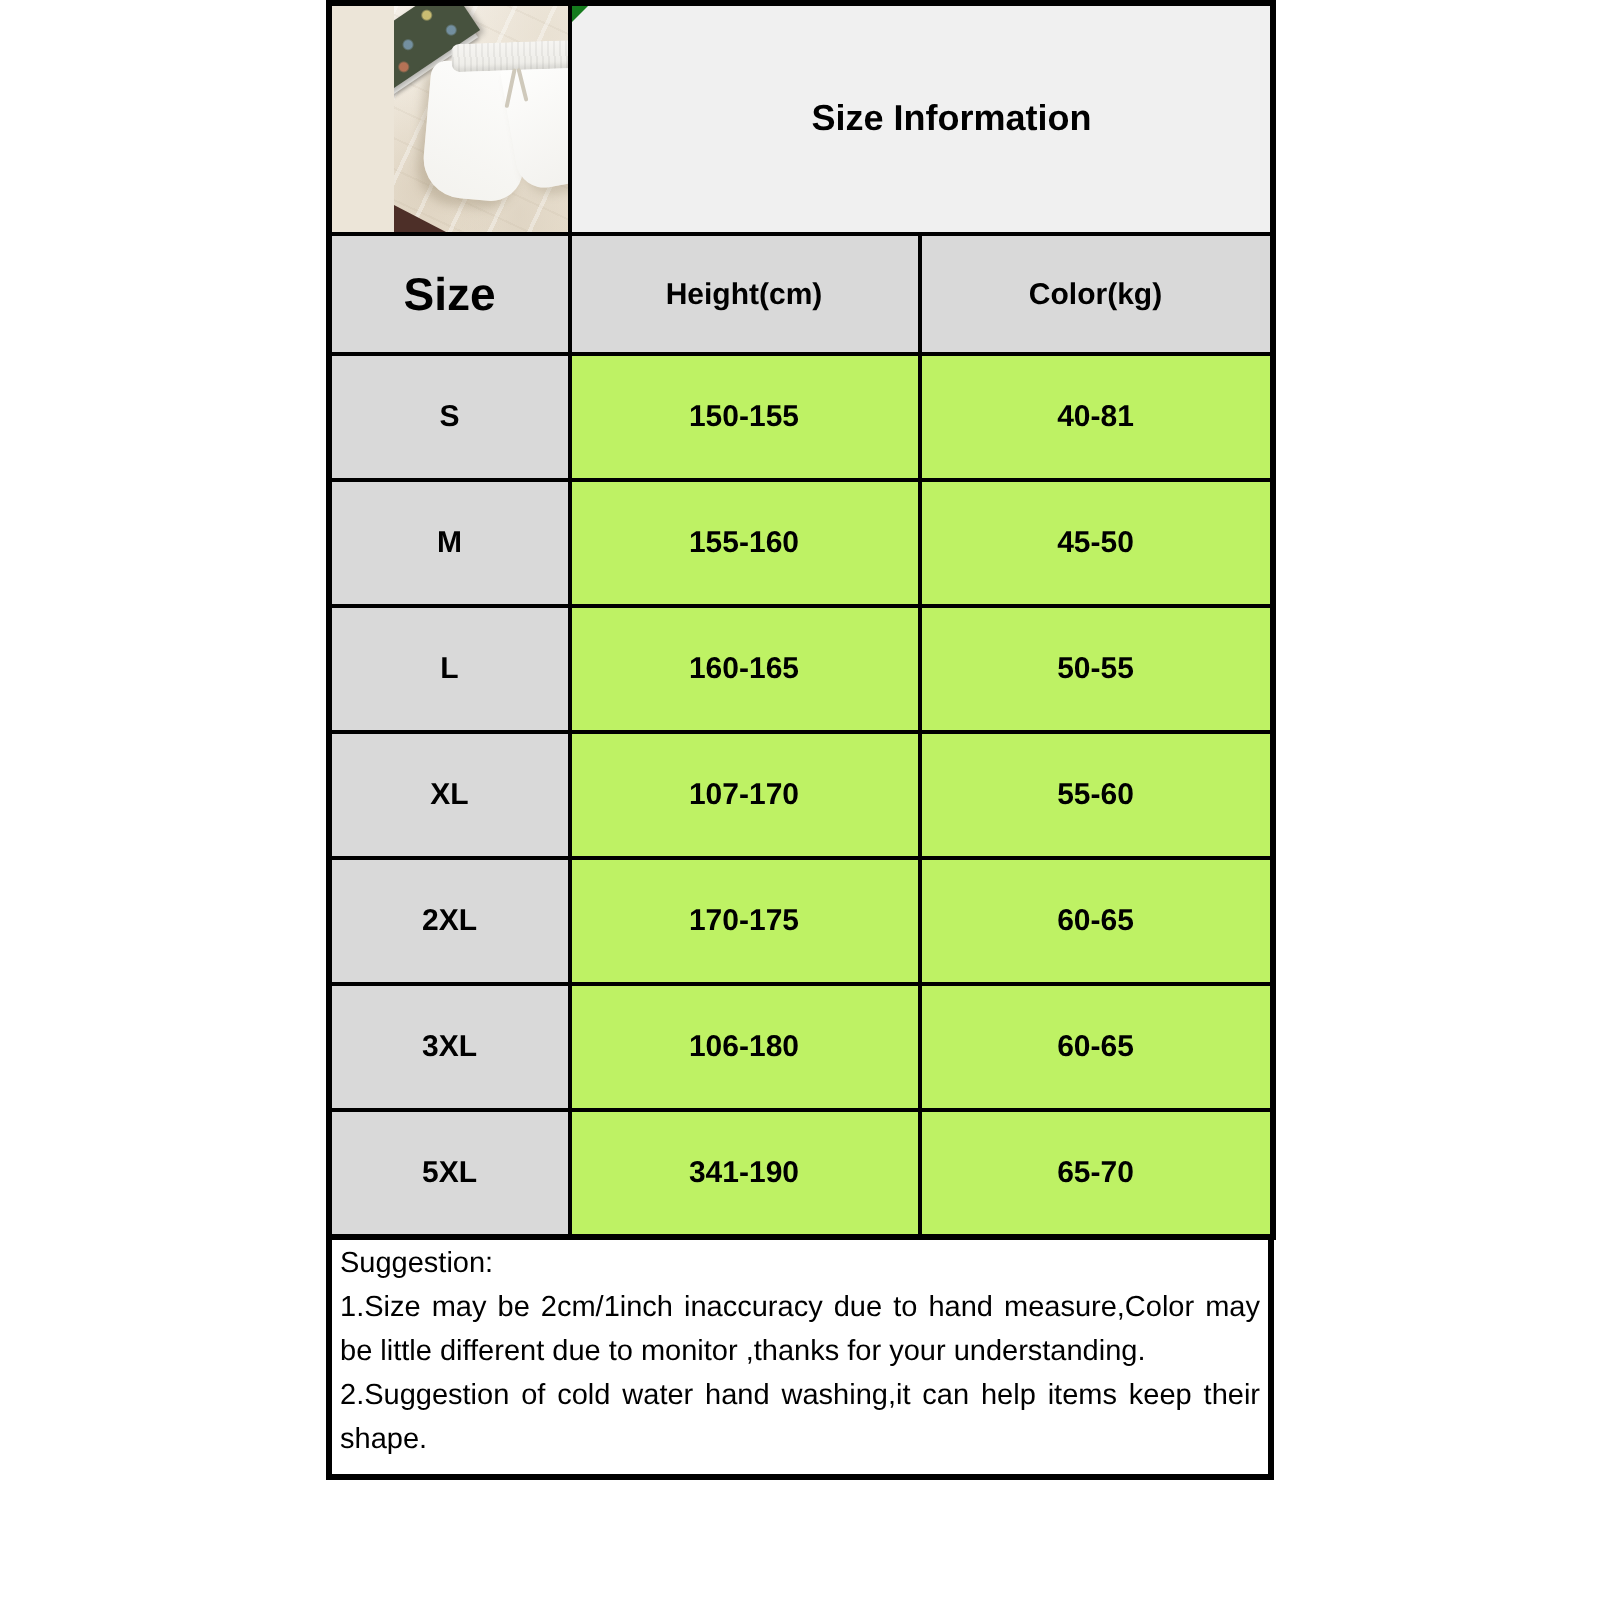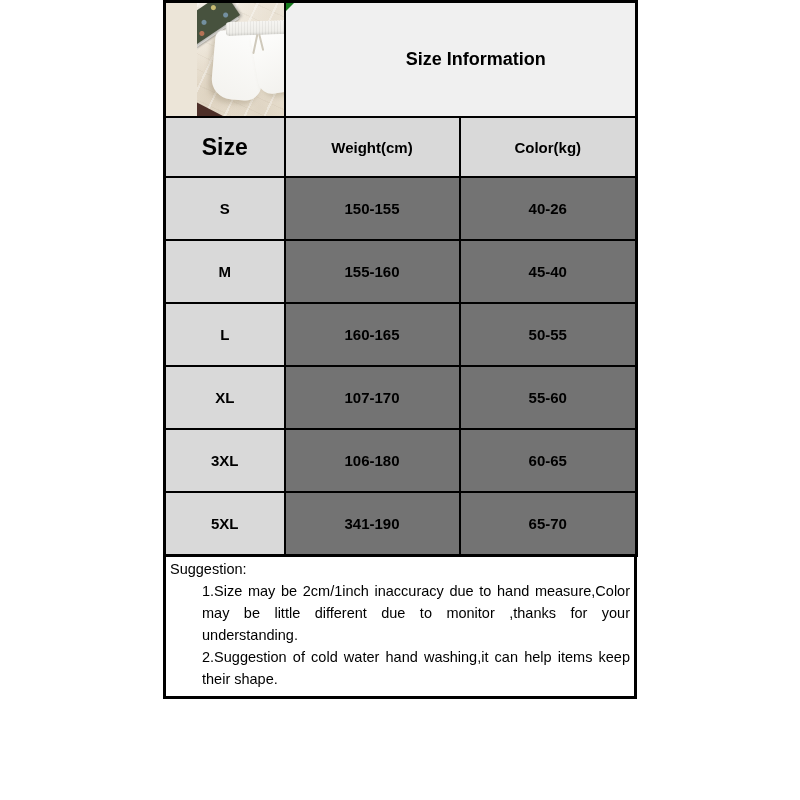--- a/index.html
+++ b/index.html
@@ -62,39 +62,39 @@
   tr.row-head td {
     height: 58px;
     background: #d9d9d9;
     font-weight: bold;
     font-size: 15px;
   }
   tr.row-head td.size-head { font-size: 23px; }
 
   tr.row-data td {
     height: 61px;
-    background: #737373;
+    background: #bef264;
     font-weight: bold;
     font-size: 15px;
   }
   tr.row-data td.size-col { background: #d9d9d9; }
 
   
   .attention {
     box-sizing: border-box;
     width: 474px;
     margin-top: -3px;
     border: 3px solid #000;
     background: #ffffff;
     min-height: 93px;
     padding: 1px 4px 6px 4px;
     font-size: 14.5px;
     line-height: 22px;
   }
-  .attention .just { text-align: justify; margin-left: 32px; }
+  .attention .just { text-align: justify; }
 
   
   .photo {
     position: relative;
     width: 100%;
     height: 113px;
     overflow: hidden;
     background:
       radial-gradient(ellipse at 15% 80%, rgba(205,190,168,.45), transparent 42%),
       radial-gradient(ellipse at 88% 12%, rgba(228,219,203,.6), transparent 45%),
@@ -211,43 +211,48 @@
           </div>
         </td>
         <td class="title-cell" colspan="2">
           <span class="flag"></span>
           <span>Size Information</span>
         </td>
       </tr>
 
       <tr class="row-head">
         <td class="size-head">Size</td>
-        <td>Weight(cm)</td>
+        <td>Height(cm)</td>
         <td>Color(kg)</td>
       </tr>
 
       <tr class="row-data">
         <td class="size-col">S</td>
         <td>150-155</td>
-        <td>40-26</td>
+        <td>40-81</td>
       </tr>
       <tr class="row-data">
         <td class="size-col">M</td>
         <td>155-160</td>
-        <td>45-40</td>
+        <td>45-50</td>
       </tr>
       <tr class="row-data">
         <td class="size-col">L</td>
         <td>160-165</td>
         <td>50-55</td>
       </tr>
       <tr class="row-data">
         <td class="size-col">XL</td>
         <td>107-170</td>
         <td>55-60</td>
+      </tr>
+      <tr class="row-data">
+        <td class="size-col">2XL</td>
+        <td>170-175</td>
+        <td>60-65</td>
       </tr>
       <tr class="row-data">
         <td class="size-col">3XL</td>
         <td>106-180</td>
         <td>60-65</td>
       </tr>
       <tr class="row-data">
         <td class="size-col">5XL</td>
         <td>341-190</td>
         <td>65-70</td>

